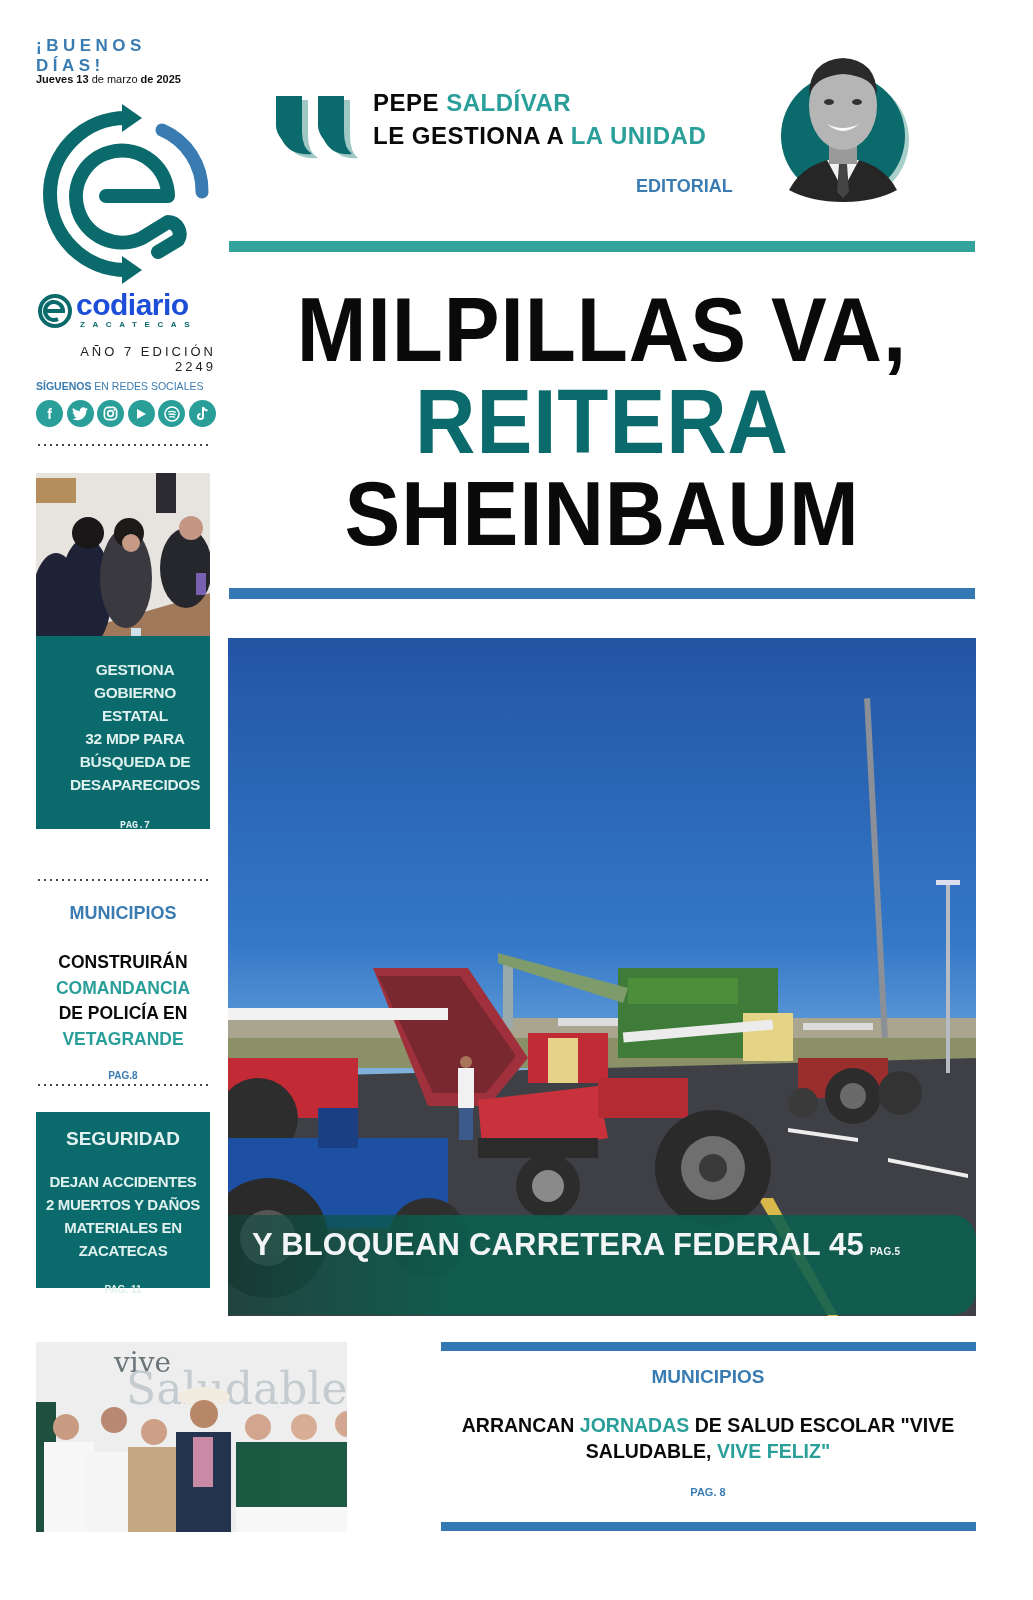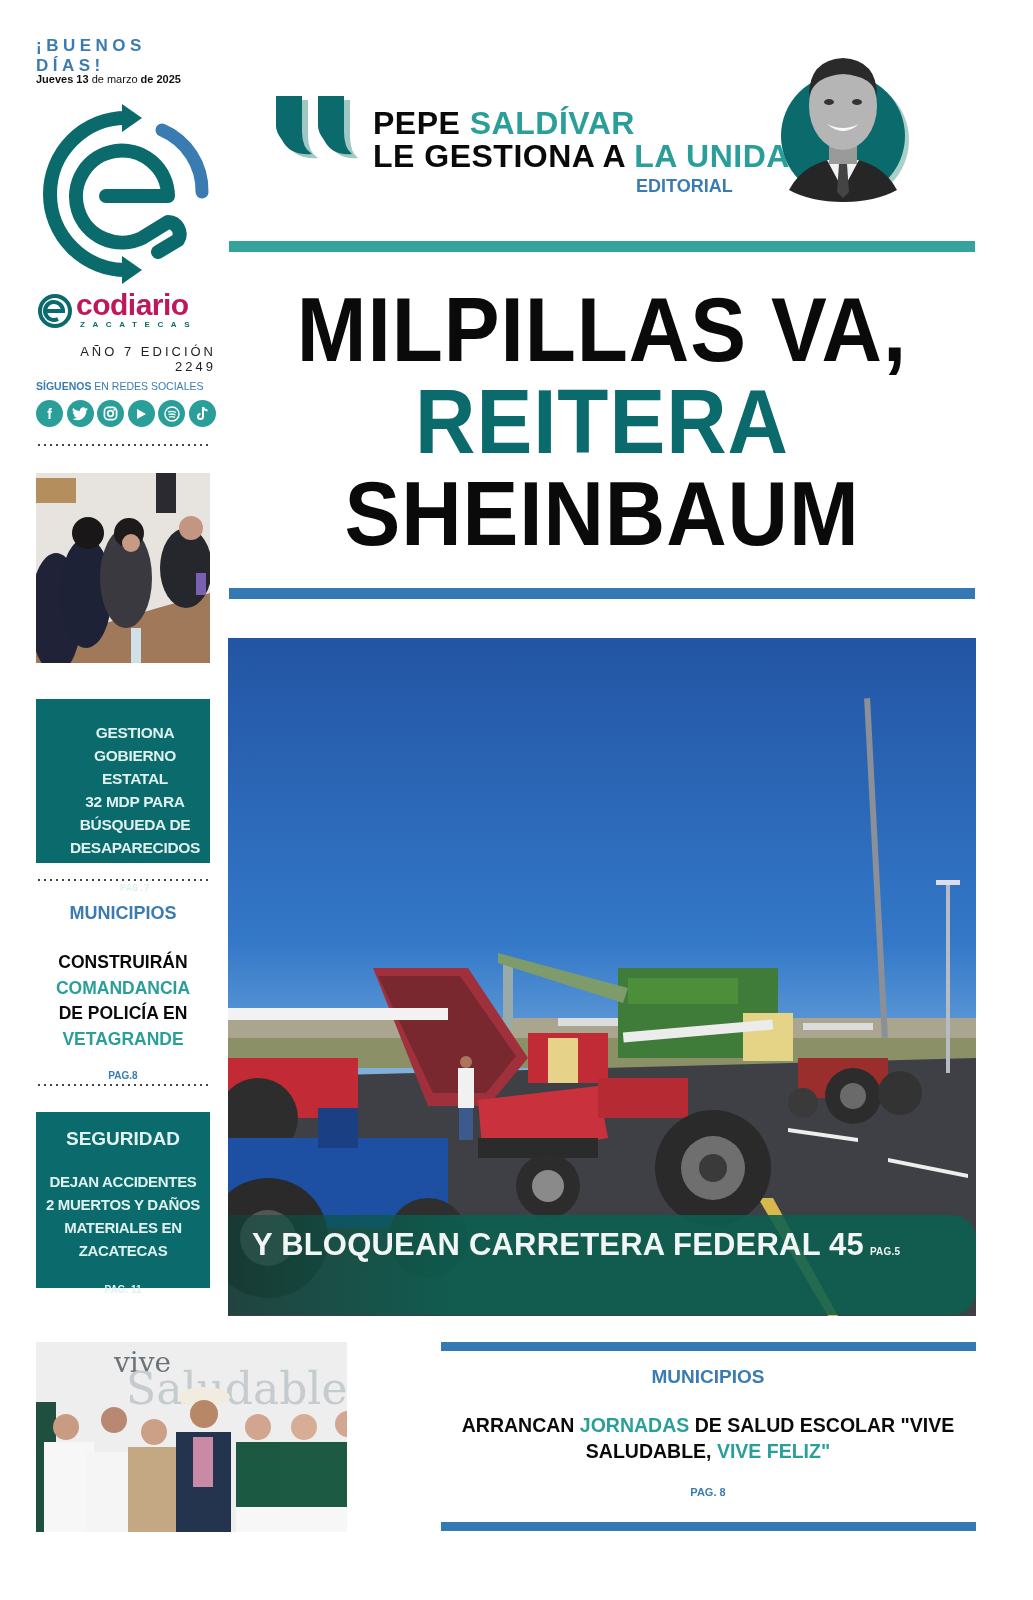--- a/index.html
+++ b/index.html
@@ -6,41 +6,41 @@
   html, body { width: 1033px; height: 1600px; background: #ffffff; overflow: hidden; }
   body { position: relative; font-family: "DejaVu Sans", "Liberation Sans", sans-serif; color: #0a0a0a; }
   .abs { position: absolute; }
 
   
   .greeting { left: 36px; top: 36px; width: 180px; color: #3a7cb2; font-size: 17px; font-weight: bold; letter-spacing: 4.5px; font-family: "Liberation Sans", sans-serif; }
   .date { left: 36px; top: 73px; font-size: 11px; font-family: "Liberation Sans", sans-serif; color: #111; }
   .date b { font-weight: 900; }
   .logo-big { left: 38px; top: 100px; width: 176px; height: 186px; }
   .wordmark { left: 36px; top: 292px; width: 180px; height: 42px; }
-  .wordmark .name { position: absolute; left: 40px; top: -4px; font-size: 30px; font-weight: bold; color: #be185d; font-family: "Liberation Sans", sans-serif; letter-spacing: -0.5px; }
+  .wordmark .name { position: absolute; left: 40px; top: -4px; font-size: 30px; font-weight: bold; color: #1d4ed8; font-family: "Liberation Sans", sans-serif; letter-spacing: -0.5px; }
   .wordmark .sub { position: absolute; left: 44px; top: 28px; font-size: 8px; color: #0b6a6c; letter-spacing: 7.6px; font-family: "Liberation Sans", sans-serif; font-weight: bold; }
   .edition { left: 36px; top: 344px; width: 180px; text-align: right; font-size: 13px; letter-spacing: 3px; font-family: "Liberation Sans", sans-serif; color: #222; }
   .follow { left: 36px; top: 380px; width: 180px; text-align: left; font-size: 10.5px; color: #3a7cb2; font-family: "Liberation Sans", sans-serif; }
   .follow b { font-weight: bold; }
   .socials { left: 36px; top: 400px; width: 180px; display: flex; justify-content: space-between; }
   .soc { width: 27px; height: 27px; border-radius: 50%; background: #2a9f9a; color: #fff; display: flex; align-items: center; justify-content: center; font-size: 14px; font-weight: bold; font-family: "Liberation Sans", sans-serif; }
   .dots { left: 36px; width: 176px; height: 2px; background-image: radial-gradient(circle, #444 1px, transparent 1.2px); background-size: 6px 2px; }
 
   .sidebox { left: 36px; width: 174px; background: #0b6a6c; color: #dff1ef; text-align: center; }
   .sidebox .head { font-size: 15.5px; line-height: 23px; font-weight: bold; font-family: "Liberation Sans", sans-serif; letter-spacing: -0.3px; }
   .sidebox .pag { font-size: 10px; font-weight: bold; font-family: "Liberation Sans", sans-serif; }
   .photo { overflow: hidden; }
 
   
   .section { color: #3a7cb2; font-weight: bold; font-family: "Liberation Sans", sans-serif; text-align: center; }
   .teal { color: #2a9f9a; }
 
   
   .quote-mark { left: 272px; top: 96px; width: 86px; height: 66px; }
-  .editorial-title { left: 373px; top: 107px; font-size: 32px; line-height: 33px; font-weight: 900; font-family: "Liberation Sans", sans-serif; letter-spacing: 0.5px; color: #0a0a0a; }
+  .editorial-title { left: 373px; top: 86px; font-size: 24px; line-height: 33px; font-weight: 900; font-family: "Liberation Sans", sans-serif; letter-spacing: 0.5px; color: #0a0a0a; }
   .editorial-tag { left: 636px; top: 176px; font-size: 18px; font-weight: bold; color: #3a7cb2; font-family: "Liberation Sans", sans-serif; }
   .portrait { left: 765px; top: 40px; width: 156px; height: 164px; }
 
   .bar { height: 11px; }
   .bar-teal { background: #34a39c; }
   .bar-blue { background: #3479b3; }
 
   
   .headline { left: 228px; top: 284px; width: 748px; text-align: center; font-family: "Liberation Sans", sans-serif; font-weight: 900; font-size: 90px; line-height: 92px; letter-spacing: 1px; transform: scaleX(0.93); transform-origin: center top; }
   .headline .l2 { color: #0b6a6c; }
@@ -125,21 +125,21 @@
     <circle cx="52" cy="60" r="16" fill="#1a1718"></circle>
     <ellipse cx="90" cy="105" rx="26" ry="50" fill="#3b3940"></ellipse>
     <circle cx="93" cy="60" r="15" fill="#1e1a1a"></circle>
     <circle cx="95" cy="70" r="9" fill="#c69a85"></circle>
     <ellipse cx="150" cy="95" rx="26" ry="40" fill="#26272c"></ellipse>
     <circle cx="155" cy="55" r="12" fill="#c39684"></circle>
     <rect x="160" y="100" width="10" height="22" fill="#7a60b0"></rect>
     <rect x="95" y="155" width="10" height="35" fill="#cfe0e8"></rect>
   </svg>
 </div>
-<div class="abs sidebox" style="top:699px;height:164px;padding-left:24px;">
+<div class="abs sidebox" style="top:636px;height:193px;padding-left:24px;">
   <div class="head" style="padding-top:22px;">
     <div>GESTIONA</div>
     <div>GOBIERNO ESTATAL</div>
     <div>32 MDP PARA</div>
     <div>BÚSQUEDA DE</div>
     <div>DESAPARECIDOS</div>
   </div>
   <div class="pag" style="margin-top:24px;font-family:Liberation Mono, monospace;">PAG.7</div>
 </div>
 

